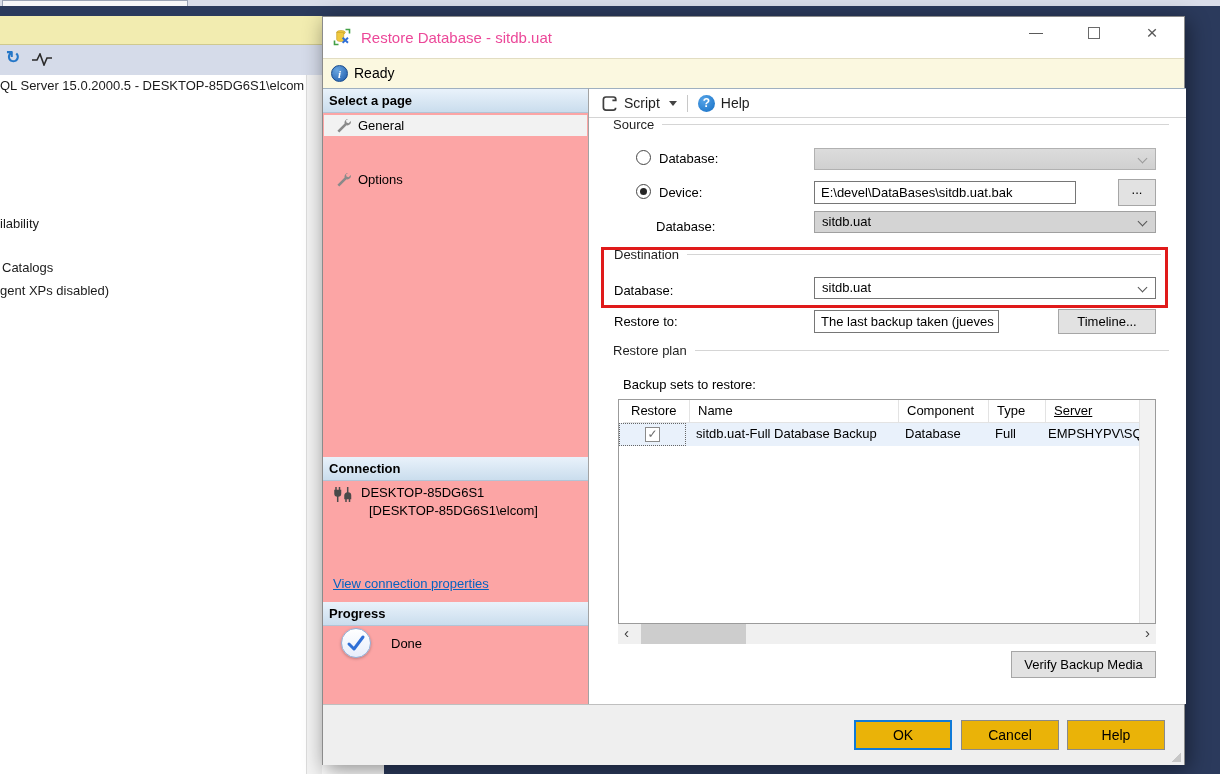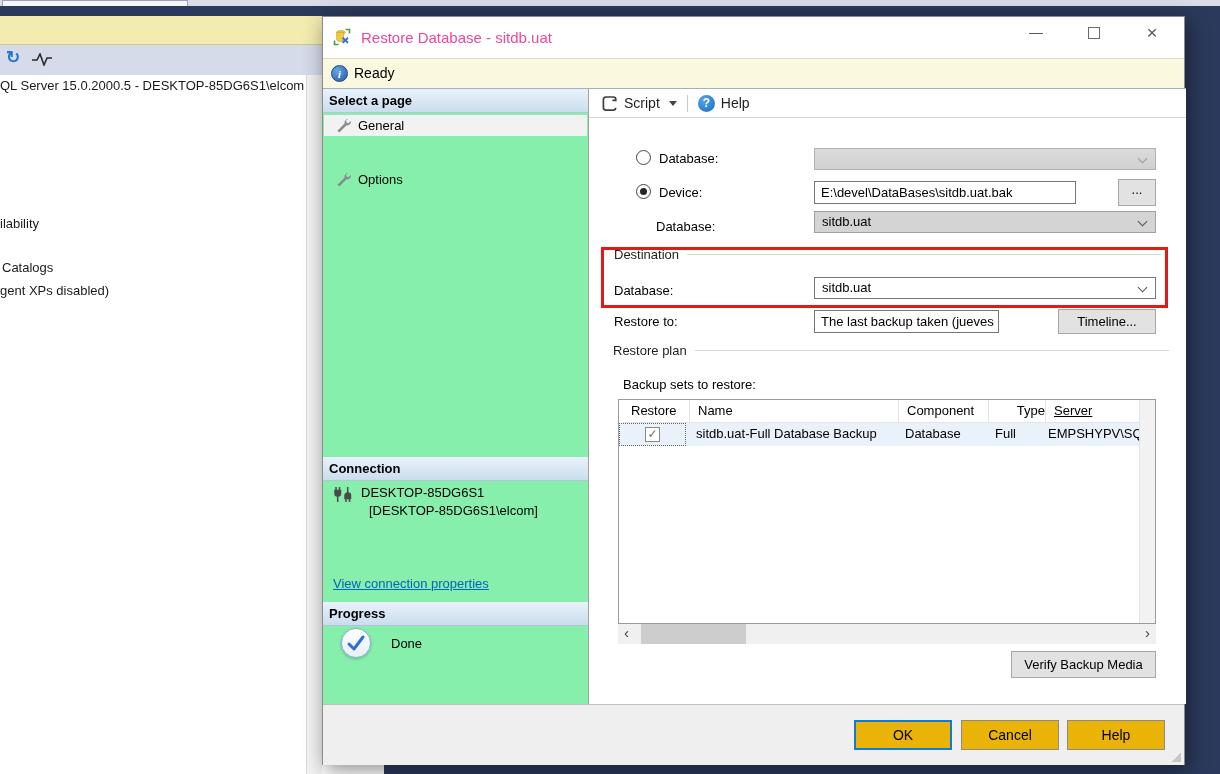--- a/index.html
+++ b/index.html
@@ -32,21 +32,21 @@
   .btn-min { left:690px; } .btn-max { left:748px; } .btn-close { left:806px; }
   .min-line { position:absolute; left:16px; top:16px; width:14px; border-top:1px solid #5a5a5a; }
   .max-box { position:absolute; left:17px; top:10px; width:12px; height:12px; border:1px solid #6a6a6a; }
   .close-x { font-size:19px; line-height:32px; color:#5a5a5a; }
 
   .statusbar { left:0; top:41px; width:861px; height:30px; background:#fbf8e0; border-top:1px solid #e2ddc2; }
   .info-icon { position:absolute; left:8px; top:6px; width:17px; height:17px; border-radius:50%; background:radial-gradient(circle at 35% 30%, #6aa6e0, #1d5bab); border:1px solid #174a8c; color:#fff; font-size:11px; font-weight:bold; font-family:"Liberation Serif", serif; text-align:center; line-height:16px; font-style:italic; }
   .status-text { position:absolute; left:31px; top:6px; font-size:14px; color:#000; }
 
   
-  .leftpanel { left:0; top:71px; width:266px; height:616px; background:#86efac; border-top:1px solid #9fb0c0; border-right:1px solid #a3a3a3; }
+  .leftpanel { left:0; top:71px; width:266px; height:616px; background:#fca5a5; border-top:1px solid #9fb0c0; border-right:1px solid #a3a3a3; }
   .pane-header { position:absolute; left:0; width:265px; height:24px; background:linear-gradient(#e9f2fb, #cadded); border-bottom:1px solid #b2c4d6; font-size:13px; font-weight:bold; color:#000; padding:4px 0 0 6px; }
   .ph-select { top:0; } .ph-conn { top:368px; } .ph-prog { top:513px; }
   .page-item { position:absolute; left:1px; width:263px; height:21px; font-size:13px; color:#000; padding:3px 0 0 34px; cursor:default; }
   .page-item .wrench { position:absolute; left:12px; top:3px; }
   .pi-0 { top:26px; background:#f2f2f2; }
   .pi-1 { top:47px; }
   .pi-2 { top:80px; }
   .conn-icon { position:absolute; left:10px; top:397px; }
   .conn-line1 { position:absolute; left:38px; top:396px; font-size:13px; color:#000; }
   .conn-line2 { position:absolute; left:38px; top:414px; font-size:13px; color:#000;padding-left:8px; }
@@ -197,20 +197,24 @@
         <path d="M5 2h7.4a2.4 2.4 0 0 1 2.4 2.4v1h-3.4" fill="none" stroke="#3f3f3f" stroke-width="1.7"></path>
         <path d="M5 2a2.6 2.6 0 0 0-2.6 2.6v8a2.6 2.6 0 0 0 2.6 2.6h7.2a2.4 2.4 0 0 0 2.4-2.4" fill="none" stroke="#3f3f3f" stroke-width="1.7"></path>
       </svg>
       <span class="script-label">Script</span>
       <div class="caret"></div>
       <div class="tb-sep"></div>
       <div class="help-circle">?</div>
       <span class="help-label">Help</span>
     </div>
 
+    <div class="gcaption" style="left:24px; top:28px; width:556px;">
+      <span>Source</span>
+      <div class="gline" style="flex:1;"></div>
+    </div>
     <div class="radio" style="left:47px; top:61px;"></div>
     <div class="lbl" style="left:70px; top:62px;">Database:</div>
     <div class="combo combo-disabled" style="left:225px; top:59px; width:342px;">
         <div class="chev chev-dis"></div>
       </div>
 
     <div class="radio checked" style="left:47px; top:95px;"></div>
     <div class="lbl" style="left:70px; top:96px;">Device:</div>
     <div class="textbox" style="left:225px; top:92px; width:262px;">E:\devel\DataBases\sitdb.uat.bak</div>
     <div class="pushbtn" style="left:529px; top:90px; width:38px; height:27px; padding-top:2px;">...</div>
@@ -235,21 +239,21 @@
       <span>Restore plan</span>
       <div class="gline" style="flex:1;"></div>
     </div>
     <div class="lbl" style="left:34px; top:288px;">Backup sets to restore:</div>
 
     <div class="grid">
       <div class="gh-row">
         <div class="gh-cell" style="width:67px;">Restore</div>
         <div class="gh-cell" style="width:209px;">Name</div>
         <div class="gh-cell" style="width:90px;">Component</div>
-        <div class="gh-cell" style="width:57px;text-align:right;">Type</div>
+        <div class="gh-cell" style="width:57px;">Type</div>
         <div class="gh-cell" style="width:98px; border-right:none;text-decoration:underline;">Server</div>
       </div>
       <div class="gd-row">
         <div class="gd-cell cell-restore" style="width:67px;">
           <div class="gcheck">✓</div>
         </div>
         <div class="gd-cell" style="width:209px;">sitdb.uat-Full Database Backup</div>
         <div class="gd-cell" style="width:90px;">Database</div>
         <div class="gd-cell" style="width:57px;">Full</div>
         <div class="gd-cell" style="width:98px; padding-left:6px;">EMPSHYPV\SQLE</div>

